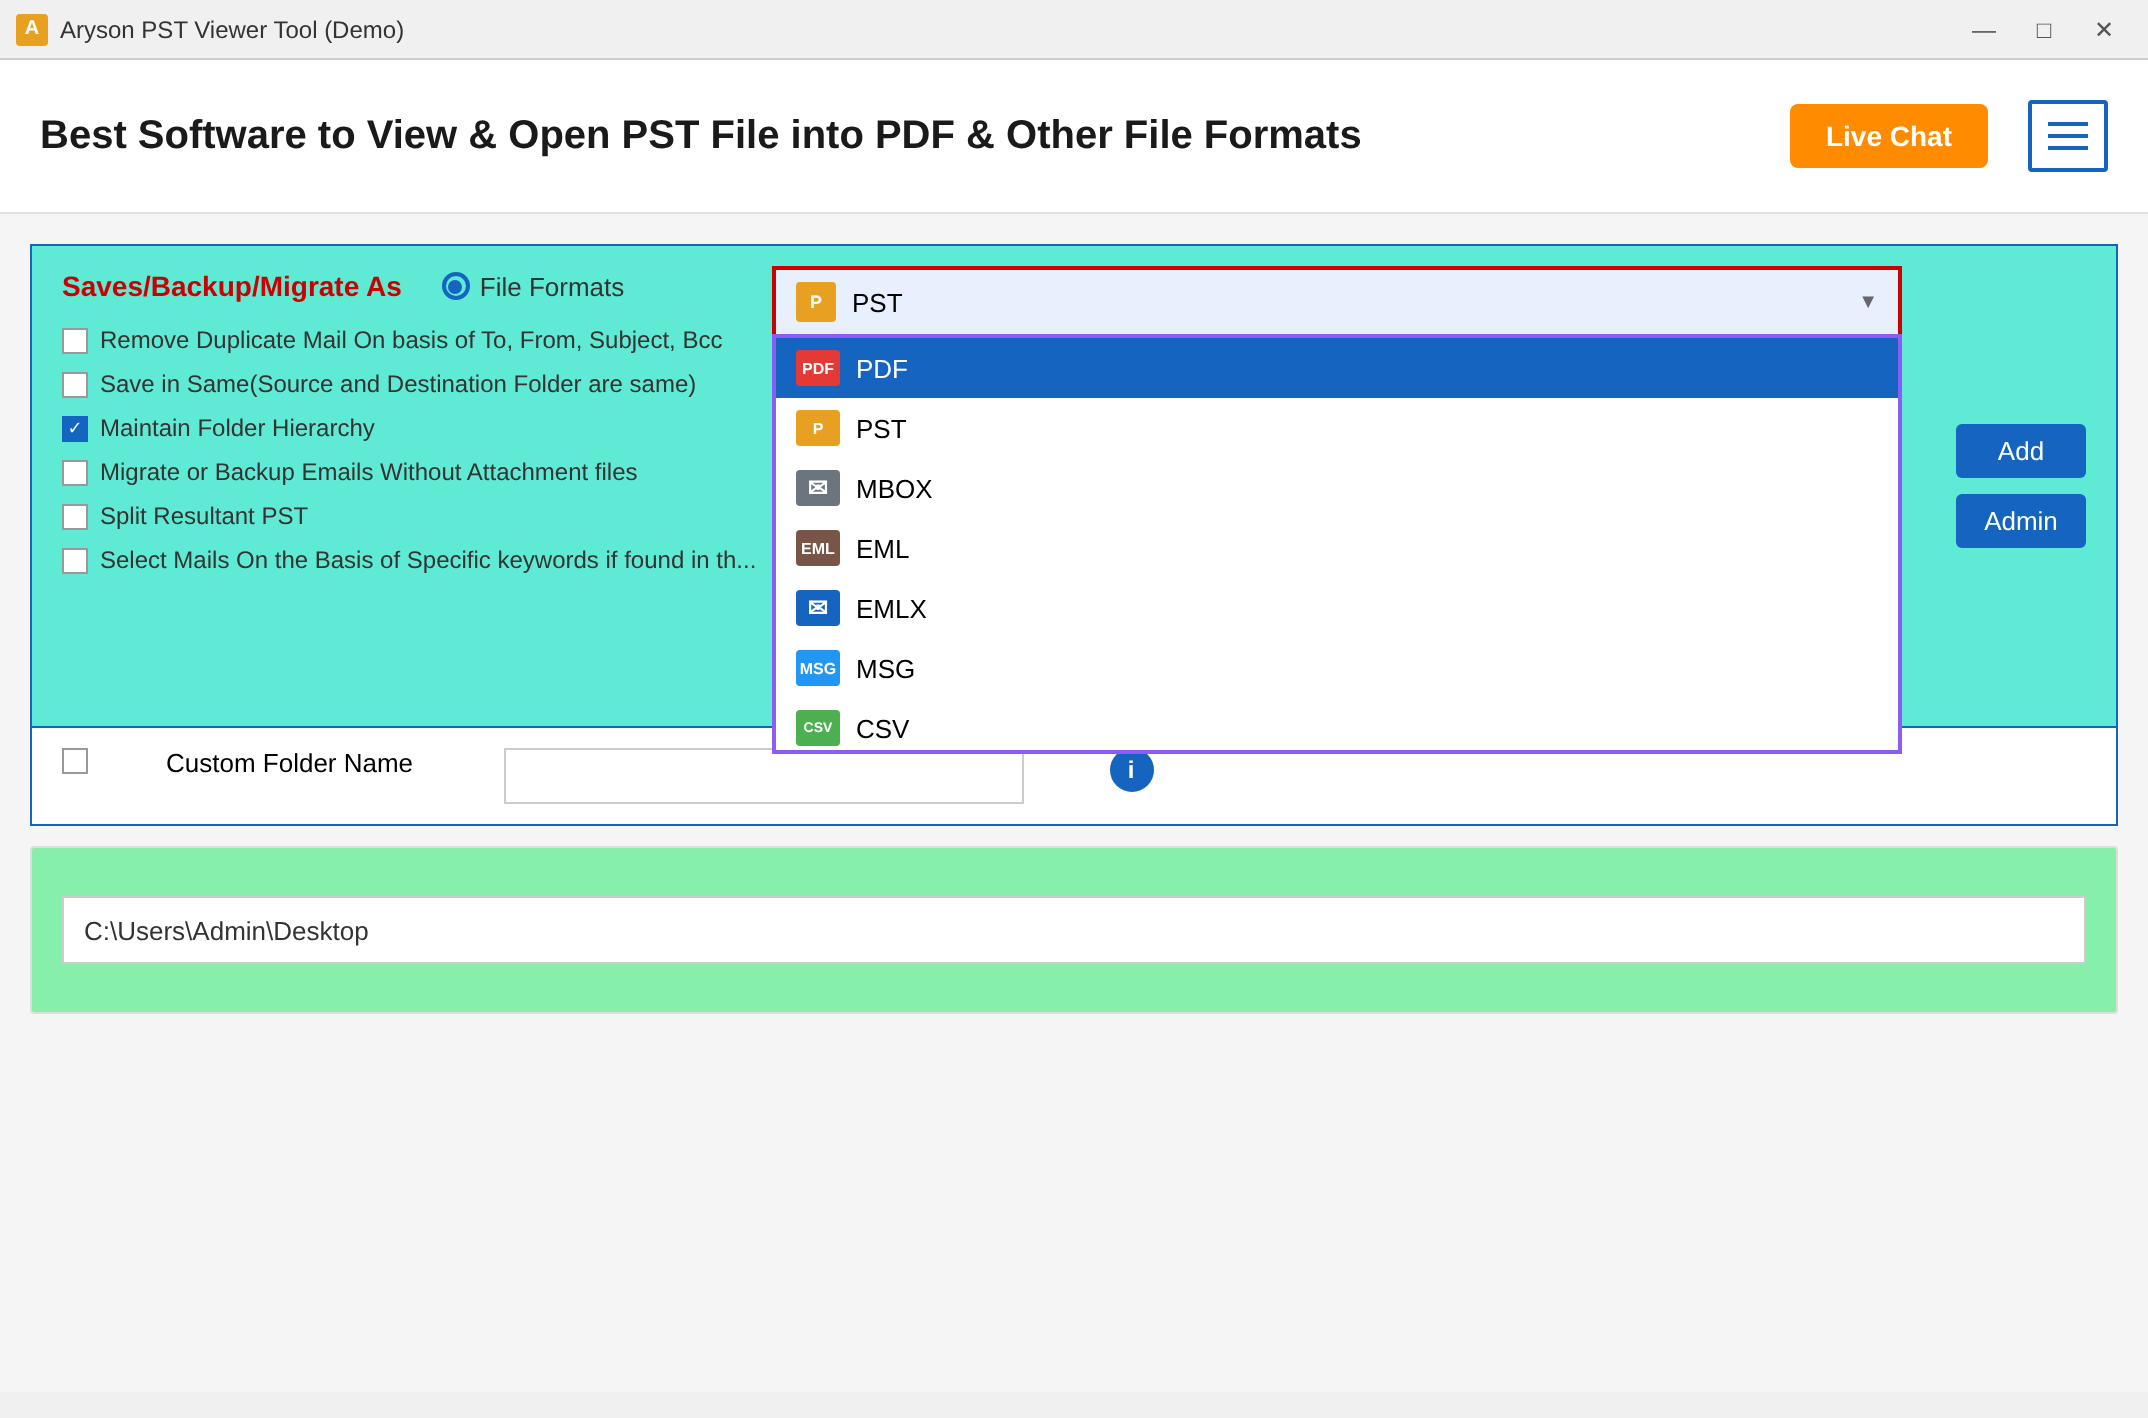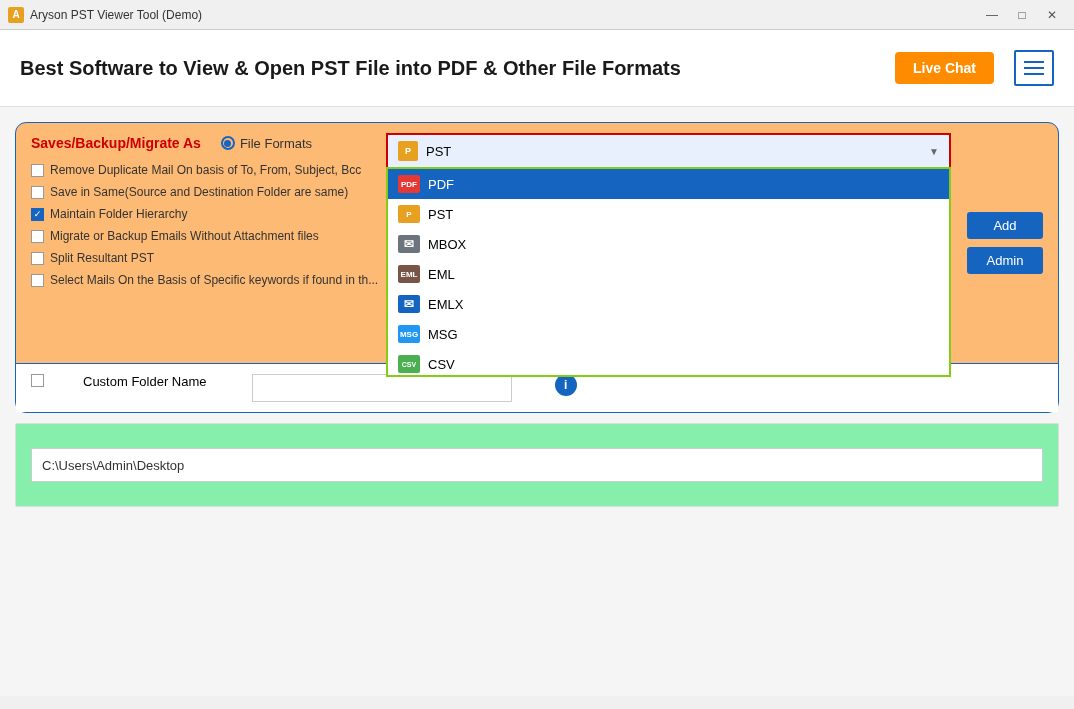--- a/index.html
+++ b/index.html
@@ -159,21 +159,21 @@
     .format-dropdown-trigger .format-text {
       flex: 1;
       font-weight: 500;
     }
     .chevron-down {
       font-size: 10px;
       color: #666;
     }
 
     .dropdown-list {
-      border: 2px solid #84cc16;
+      border: 2px solid #8b5cf6;
       background: white;
       max-height: 210px;
       overflow-y: scroll;
     }
     .dropdown-item {
       display: flex;
       align-items: center;
       padding: 6px 10px;
       gap: 8px;
       cursor: pointer;
@@ -227,21 +227,21 @@
     .right-buttons {
       position: absolute;
       right: 15px;
       top: 50%;
       transform: translateY(-50%);
       display: flex;
       flex-direction: column;
       gap: 8px;
     }
     .add-btn, .remove-btn {
-      width: 76px;
+      width: 65px;
       padding: 6px 10px;
       border: none;
       border-radius: 3px;
       font-size: 13px;
       cursor: pointer;
       text-align: center;
     }
     .add-btn { background: #1565c0; color: white; }
     .remove-btn { background: #1565c0; color: white; }
     .custom-folder-input {
@@ -330,23 +330,23 @@
       color: #555;
       text-align: center;
     }
 
     
     .dropdown-list::-webkit-scrollbar { width: 12px; }
     .dropdown-list::-webkit-scrollbar-track { background: #f0f0f0; }
     .dropdown-list::-webkit-scrollbar-thumb { background: #bbb; border: 2px solid #f0f0f0; }
 
     .combined-panel {
-      background: #fdba74;
+      background: #5eead4;
       border: 1px solid #1565c0;
-      border-radius: 11px;
+      border-radius: 0;
       margin-bottom: 10px;
       overflow: visible;
       position: relative;
     }
 
   </style>
 </head>
 <body>
 
 <div class="title-bar">

